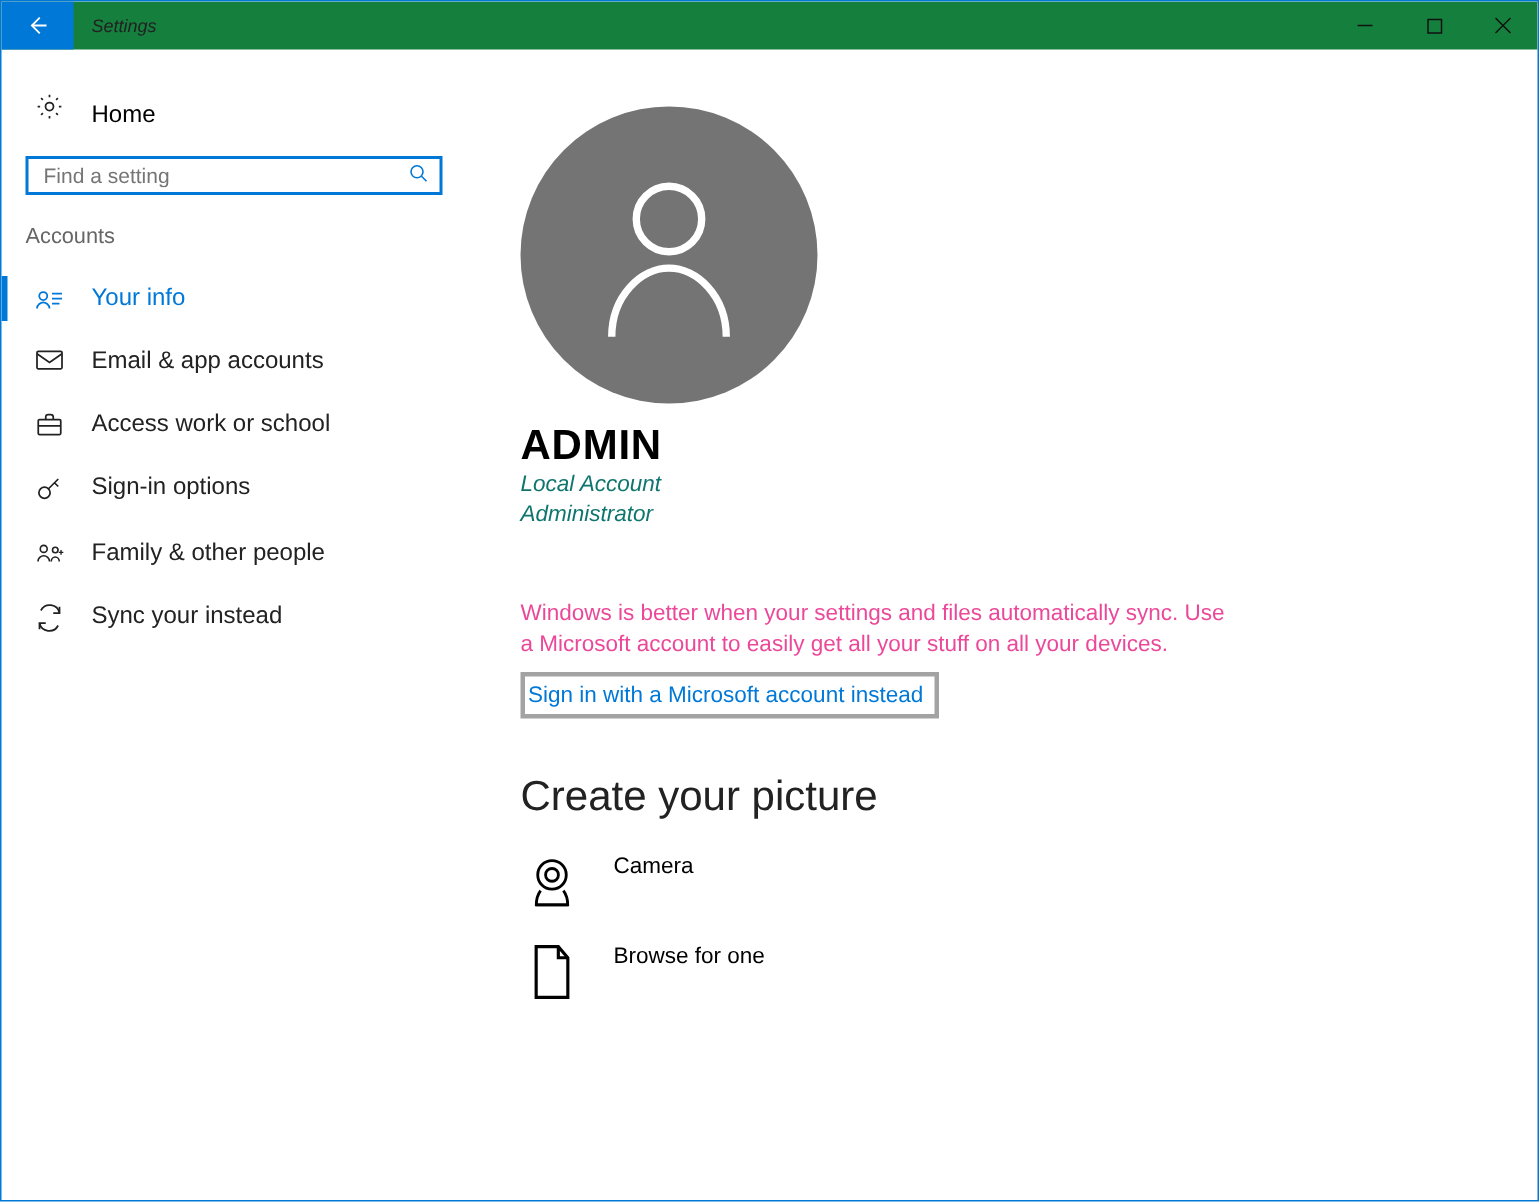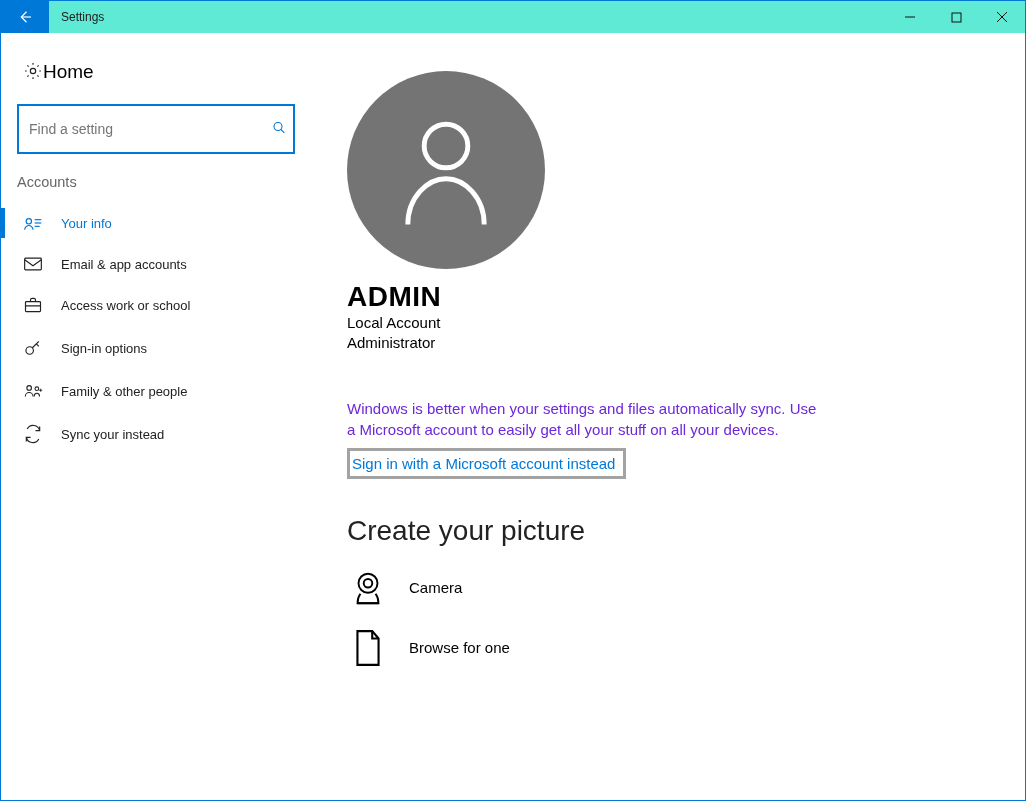--- a/index.html
+++ b/index.html
@@ -11,21 +11,22 @@
     width: 1026px;
     height: 801px;
     overflow: hidden;
     border: 1px solid #0078d7;
   }
   
   .titlebar {
     height: 32px;
     display: flex;
     align-items: stretch;
-    background: #5eead4;
+    background: #15803d;
+    font-style: italic;
   }
   .back-btn {
     width: 48px;
     background: #0078d7;
     display: flex;
     align-items: center;
     justify-content: center;
     color: #fff;
   }
   .title {
@@ -49,30 +50,31 @@
   .app-body {
     display: flex;
     height: calc(100% - 32px);
   }
   .sidebar {
     width: 310px;
     padding: 20px 0 0 0;
   }
   .home-row {
     display: flex;
-    align-items: flex-start;
+    align-items: flex-end;
     padding: 8px 22px 18px 22px;
-    font-size: 19px;
+    font-size: 16px;
+    gap: 18px;
   }
   .search-wrap {
     margin: 0 16px 20px 16px;
   }
   .search-box {
     width: 100%;
-    height: 50px;
+    height: 26px;
     border: 2px solid #0078d7;
     padding: 0 34px 0 10px;
     font-size: 14px;
     color: #666;
     outline: none;
     position: relative;
   }
   .search-container { position: relative; }
   .search-icon-right {
     position: absolute;
@@ -82,24 +84,24 @@
     color: #0078d7;
     pointer-events: none;
   }
   .section-label {
     padding: 0 16px 12px 16px;
     font-size: 14.5px;
     color: #666;
   }
   .nav-item {
     display: flex;
-    align-items: center;
+    align-items: flex-start;
     gap: 18px;
     padding: 12px 22px 12px 22px;
-    font-size: 13px;
+    font-size: 16px;
     color: #222;
     position: relative;
   }
   .nav-item.selected {
     color: #0078d7;
   }
   .nav-item.selected::before {
     content: "";
     position: absolute;
     left: 0; top: 6px; bottom: 6px;
@@ -126,48 +128,48 @@
     justify-content: center;
     color: #fff;
   }
   .user-name {
     margin-top: 12px;
     font-size: 28px;
     font-weight: 700;
     letter-spacing: 0.5px;
   }
   .sub1, .sub2 {
-    color: #000000;
+    color: #0f766e;
     font-size: 15px;
     line-height: 1.35;
+    font-style: italic;
   }
   .sync-text {
     margin-top: 44px;
     font-size: 15px;
-    color: #6d28d9;
+    color: #ec4899;
     max-width: 470px;
     line-height: 1.4;
   }
   .signin-link {
     display: inline-block;
     margin-top: 8px;
     color: #0078d7;
     font-size: 15px;
     border: 3px solid #a3a3a3;
     padding: 4px 8px 4px 2px;
   }
   .section-heading {
     margin-top: 36px;
     font-size: 28px;
     font-weight: 350;
     color: #222;
   }
   .picture-option {
     display: flex;
-    align-items: center;
     gap: 20px;
     margin-top: 22px;
   }
   .pic-icon-box {
     width: 42px;
     display: flex;
     justify-content: center;
   }
   .pic-label { font-size: 15px; }
 </style>

